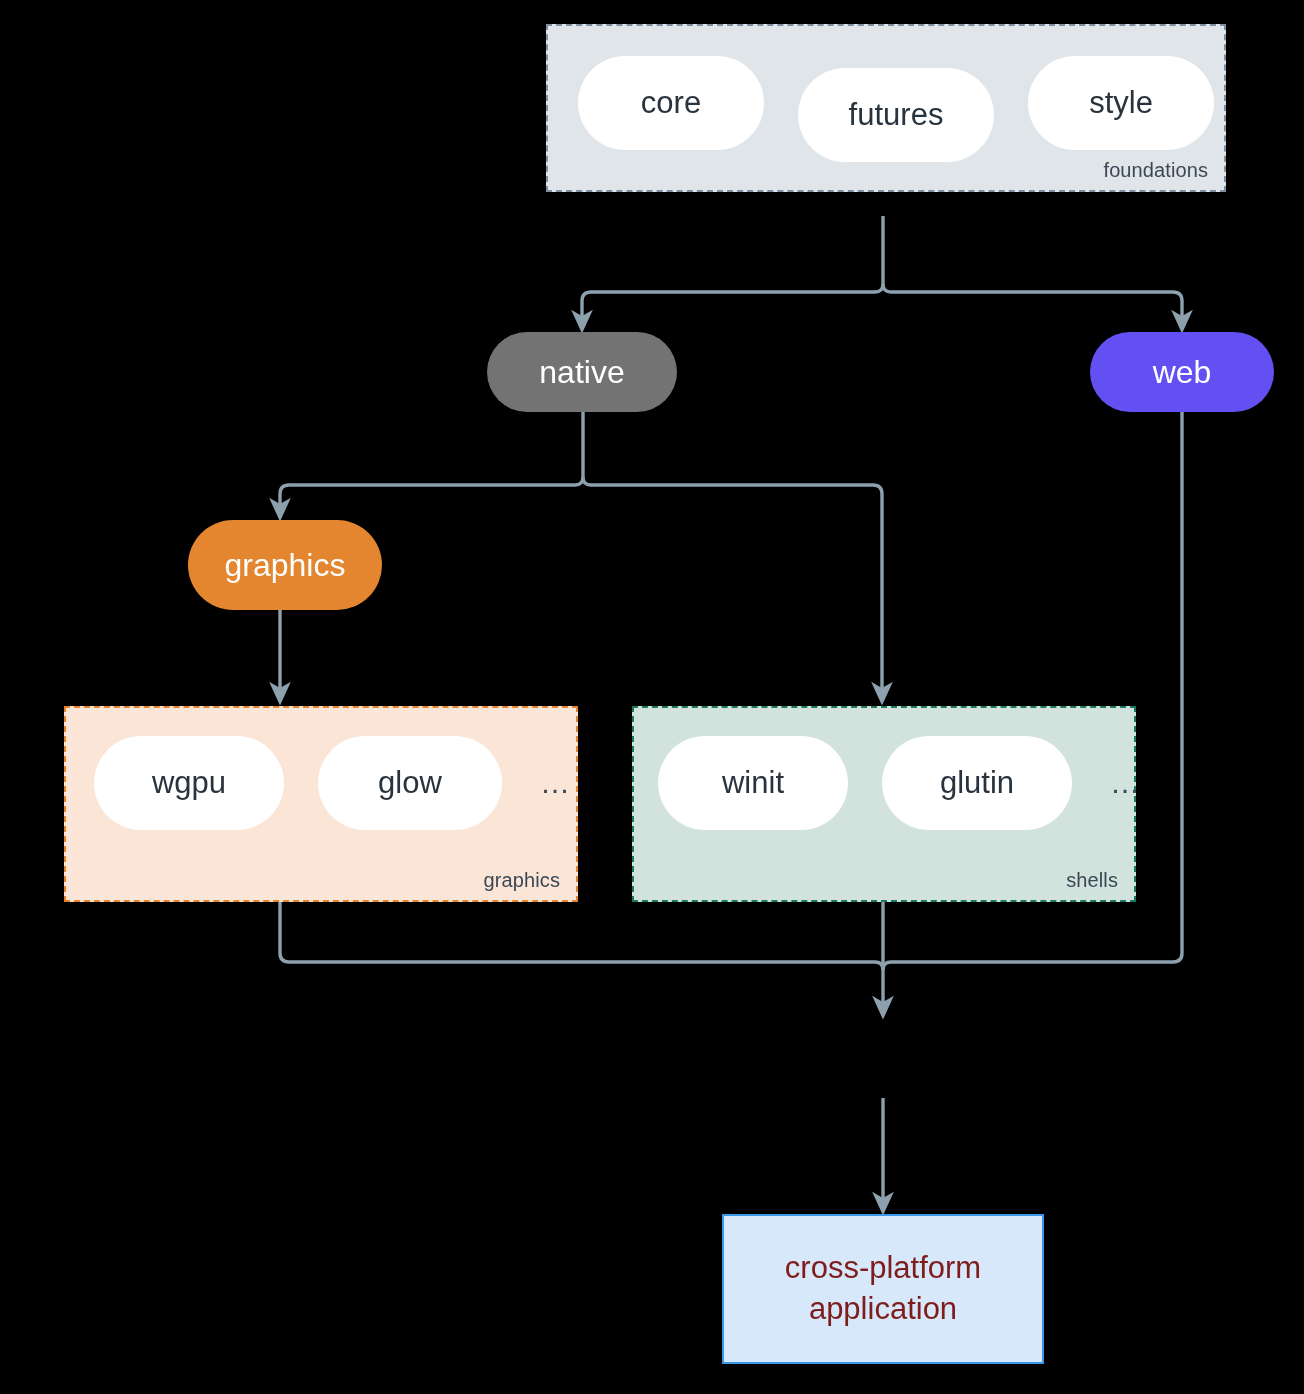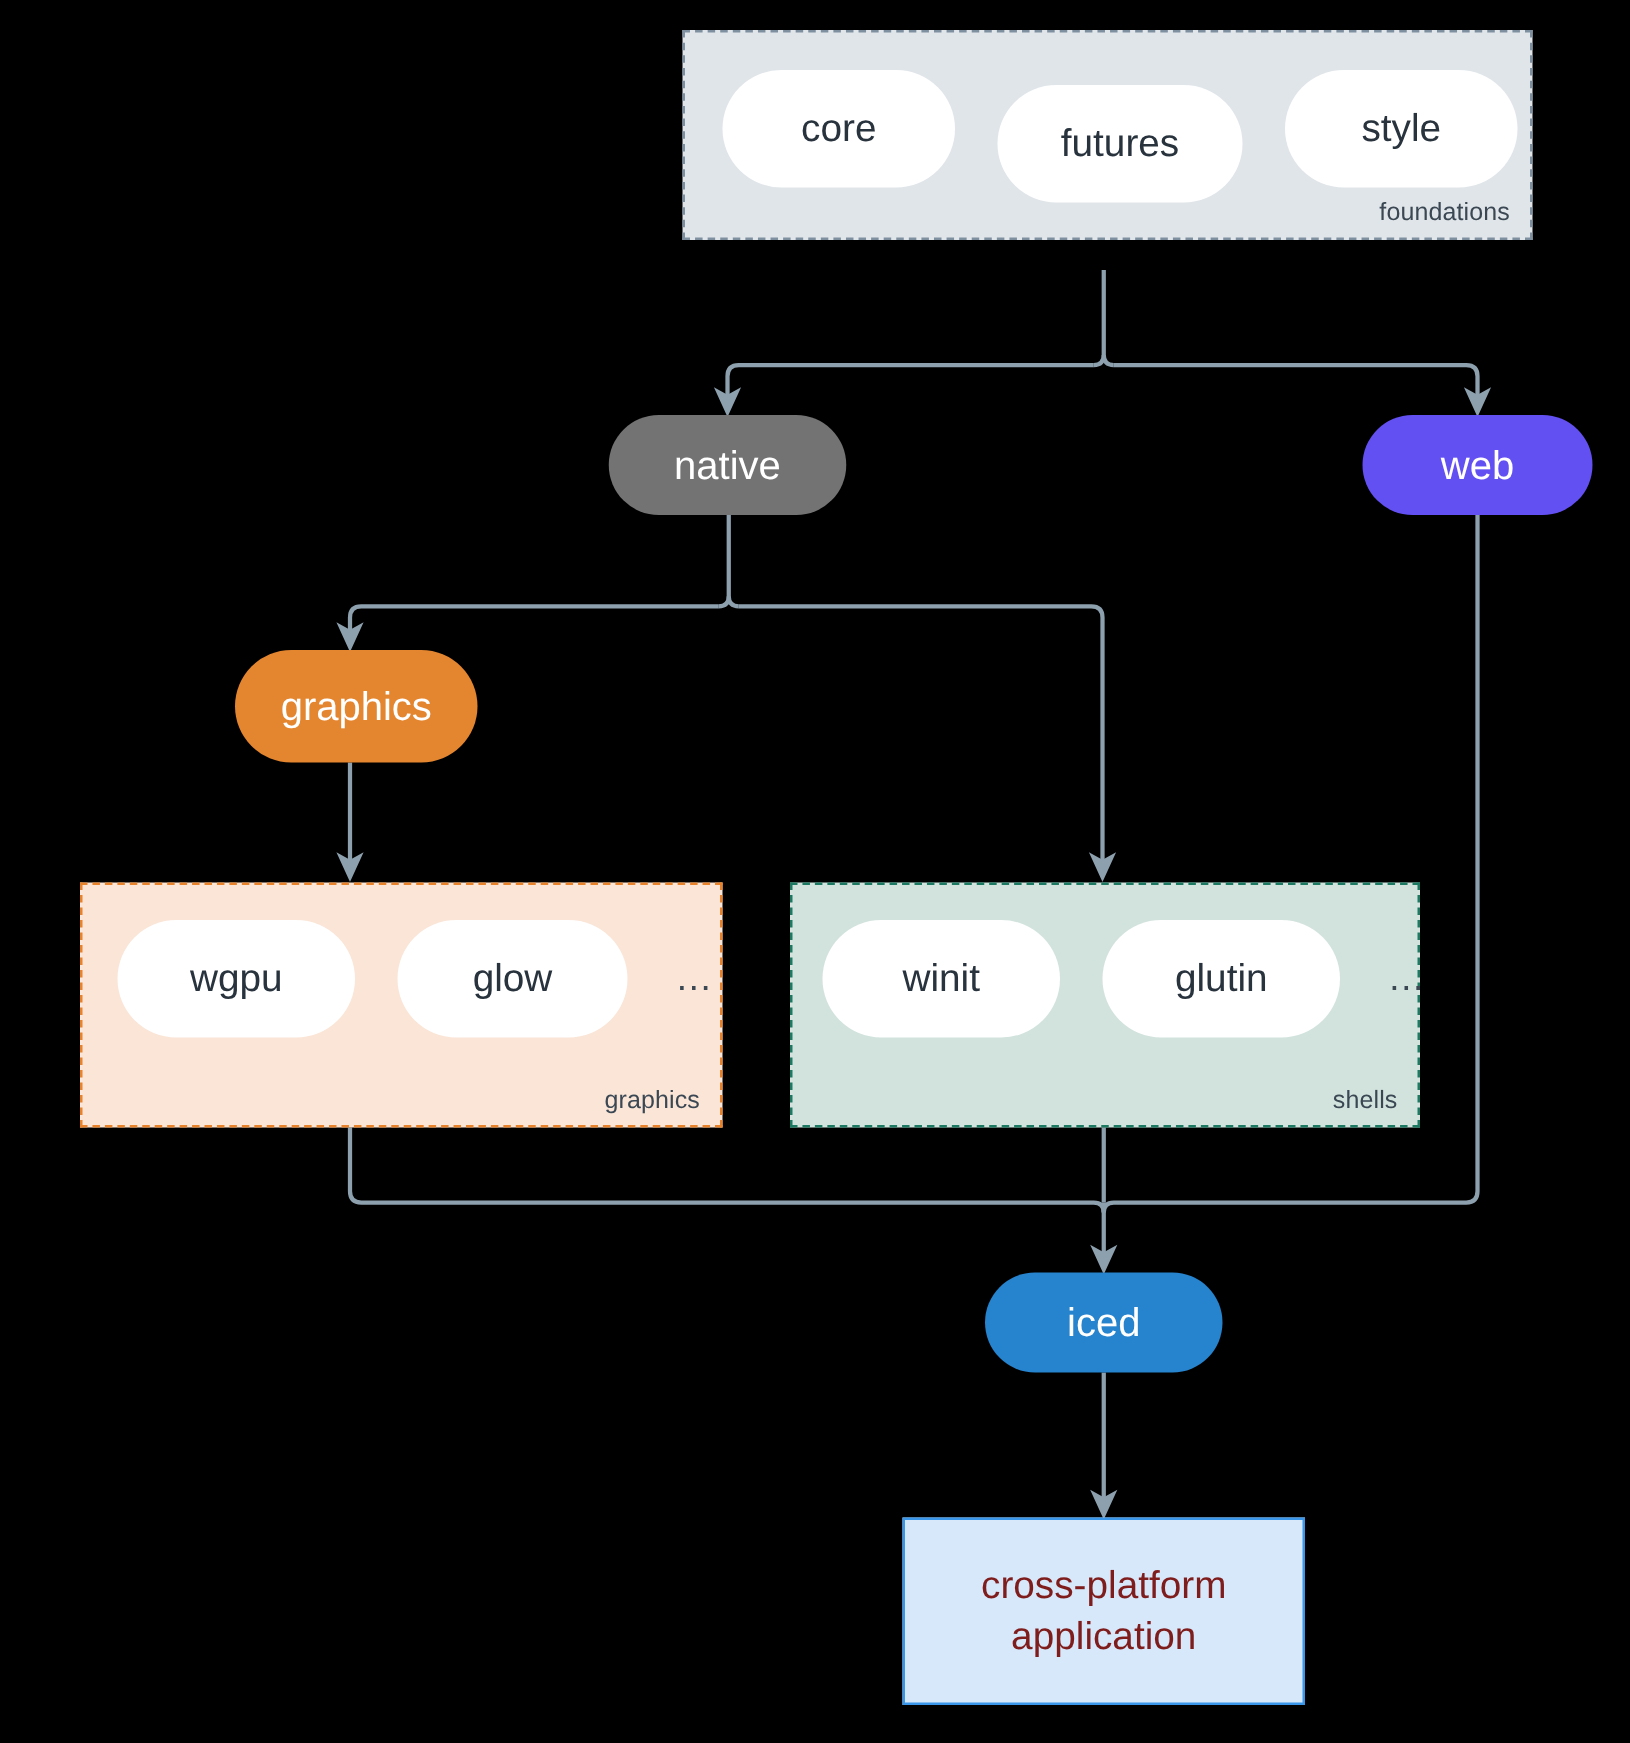--- a/index.html
+++ b/index.html
@@ -235,20 +235,19 @@
 
   <div class="group" id="group-shells">
     <div class="group-inner">
       <div class="pill-white w-winit">winit</div>
       <div class="pill-white w-glutin">glutin</div>
       <div class="ellipsis">…</div>
     </div>
     <div class="group-label">shells</div>
   </div>
 
-  <div class="node" id="node-iced">iced</div>
 
   <div id="node-application">
     <span>cross-platform</span>
     <span>application</span>
   </div>
 
 </div>
 
 </body></html>

